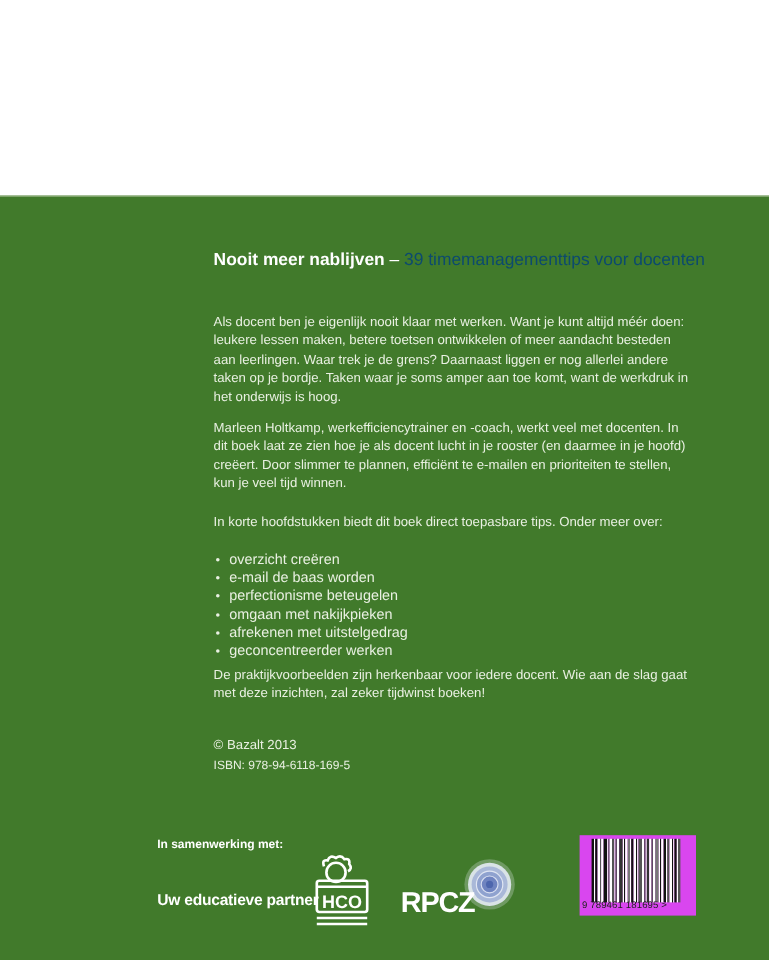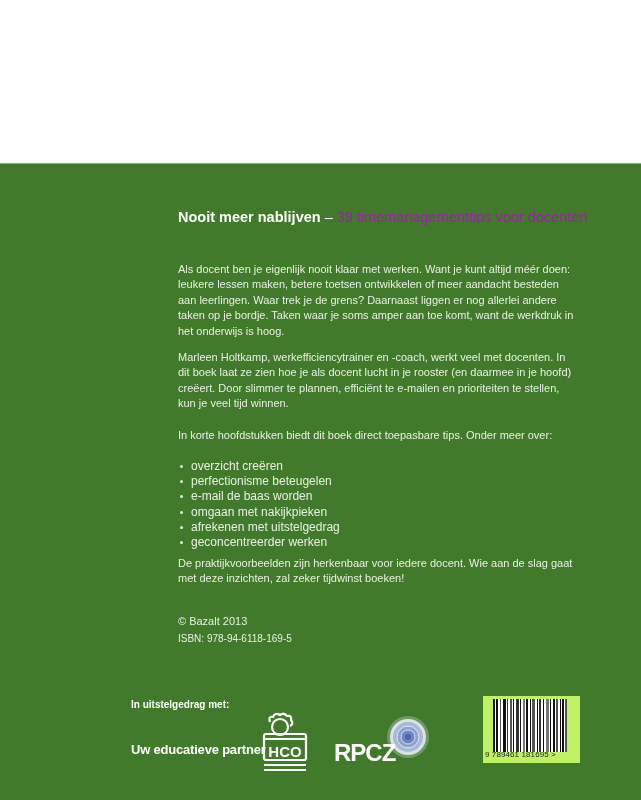--- a/index.html
+++ b/index.html
@@ -4,37 +4,37 @@
   <style>
     * { margin: 0; padding: 0; box-sizing: border-box; }
     html, body { width: 641px; height: 800px; overflow: hidden; background: #ffffff; }
     body { position: relative; font-family: "Liberation Sans", sans-serif; }
     .top-white { position: absolute; left: 0; top: 0; width: 641px; height: 163px; background: #ffffff; }
     .cover { position: absolute; left: 0; top: 163px; width: 641px; height: 637px; background: #417a2b; border-top: 1px solid #8fae7c; }
     .text-col { position: absolute; left: 178px; width: 400px; color: #e9f0e2; font-size: 11px; line-height: 15.4px; }
     .title { position: absolute; left: 178px; top: 209px; width: 420px; color: #ffffff; font-size: 14.5px; line-height: 17px; }
     .title b { font-weight: bold; text-align: center; }
     .title .dash { margin: 0 4px; }
-    .title .sub { font-weight: normal; color: #a21caf; }
+    .title .sub { font-weight: normal; color: #0c4a6e; }
     .para1 { top: 262px; }
     .para2 { top: 350px; }
     .para3 { top: 428px; }
     .bullets { position: absolute; left: 178px; top: 459px; list-style: none; color: #e9f0e2; font-size: 12px; line-height: 15.2px; }
     .bullets li { position: relative; padding-left: 13px; }
     .bullets li::before { content: ""; position: absolute; left: 2px; top: 6px; width: 3px; height: 3px; border-radius: 50%; background: #e9f0e2; }
     .para4 { top: 556px; }
     .copyright { top: 614px; }
     .isbn { position: absolute; left: 178px; top: 632px; color: #e9f0e2; font-size: 10px; line-height: 14px; }
     .coop-label { position: absolute; left: 131px; top: 699px; color: #ffffff; font-size: 10px; font-weight: bold; }
     .partner-text { position: absolute; left: 131px; top: 742px; color: #ffffff; font-size: 13px; font-weight: bold; letter-spacing: -0.2px; }
     .hco { position: absolute; left: 262px; top: 712px; width: 50px; height: 62px; }
     .rpcz { position: absolute; left: 334px; top: 715px; width: 100px; height: 60px; }
     .rpcz-text { position: absolute; left: 0; top: 24px; color: #ffffff; font-size: 24px; font-weight: bold; letter-spacing: -1px; font-family: "Liberation Sans", sans-serif; text-align: center; }
     .rpcz-circle { position: absolute; left: 52px; top: 0; width: 44px; height: 44px; }
-    .barcode { position: absolute; left: 483px; top: 696px; width: 97px; height: 67px; background: #bef264; }
+    .barcode { position: absolute; left: 483px; top: 696px; width: 97px; height: 67px; background: #d946ef; }
     .barcode-bars { position: absolute; left: 10px; top: 3px; width: 78px; height: 53px; display: flex; align-items: stretch; }
     .barcode-bars span { display: block; height: 100%; }
     .barcode-num { position: absolute; left: 2px; top: 54px; width: 95px; font-family: "Liberation Sans", sans-serif; font-size: 8px; color: #222; letter-spacing: 0.1px; white-space: nowrap; }
   </style>
 </head>
 <body>
 
 <div class="top-white"></div>
 
 <div class="cover"></div>
@@ -42,33 +42,33 @@
 <div class="title">
   <b>Nooit meer nablijven</b><span class="dash">–</span><span class="sub">39 timemanagementtips voor docenten</span>
 </div>
 
 <p class="text-col para1">Als docent ben je eigenlijk nooit klaar met werken. Want je kunt altijd méér doen: leukere lessen maken, betere toetsen ontwikkelen of meer aandacht besteden aan leerlingen. Waar trek je de grens? Daarnaast liggen er nog allerlei andere taken op je bordje. Taken waar je soms amper aan toe komt, want de werkdruk in het onderwijs is hoog.</p>
 <p class="text-col para2">Marleen Holtkamp, werkefficiencytrainer en -coach, werkt veel met docenten. In dit boek laat ze zien hoe je als docent lucht in je rooster (en daarmee in je hoofd) creëert. Door slimmer te plannen, efficiënt te e-mailen en prioriteiten te stellen, kun je veel tijd winnen.</p>
 <p class="text-col para3">In korte hoofdstukken biedt dit boek direct toepasbare tips. Onder meer over:</p>
 
 <ul class="bullets">
   <li>overzicht creëren</li>
+  <li>e-mail de baas worden</li>
   <li>perfectionisme beteugelen</li>
-  <li>e-mail de baas worden</li>
   <li>omgaan met nakijkpieken</li>
   <li>afrekenen met uitstelgedrag</li>
   <li>geconcentreerder werken</li>
 </ul>
 
 <p class="text-col para4">De praktijkvoorbeelden zijn herkenbaar voor iedere docent. Wie aan de slag gaat met deze inzichten, zal zeker tijdwinst boeken!</p>
 
 <p class="text-col copyright">© Bazalt 2013</p>
 <p class="isbn">ISBN: 978-94-6118-169-5</p>
 
-<div class="coop-label">In uitstelgedrag met:</div>
+<div class="coop-label">In samenwerking met:</div>
 <div class="partner-text">Uw educatieve partner</div>
 
 <div class="hco">
   <svg width="50" height="62" viewBox="0 0 50 62">
     <g fill="none" stroke="#ffffff" stroke-width="2.2">
       <path d="M8 10 Q6 4 11 5 Q13 0 18 3 Q22 0 25 4 Q30 3 29 8 Q32 12 28 14"></path>
       <circle cx="18" cy="15" r="8"></circle>
       <rect x="2" y="22" width="42" height="26" rx="2"></rect>
       <line x1="2" y1="27" x2="44" y2="27"></line>
       <line x1="2" y1="53" x2="44" y2="53"></line>

